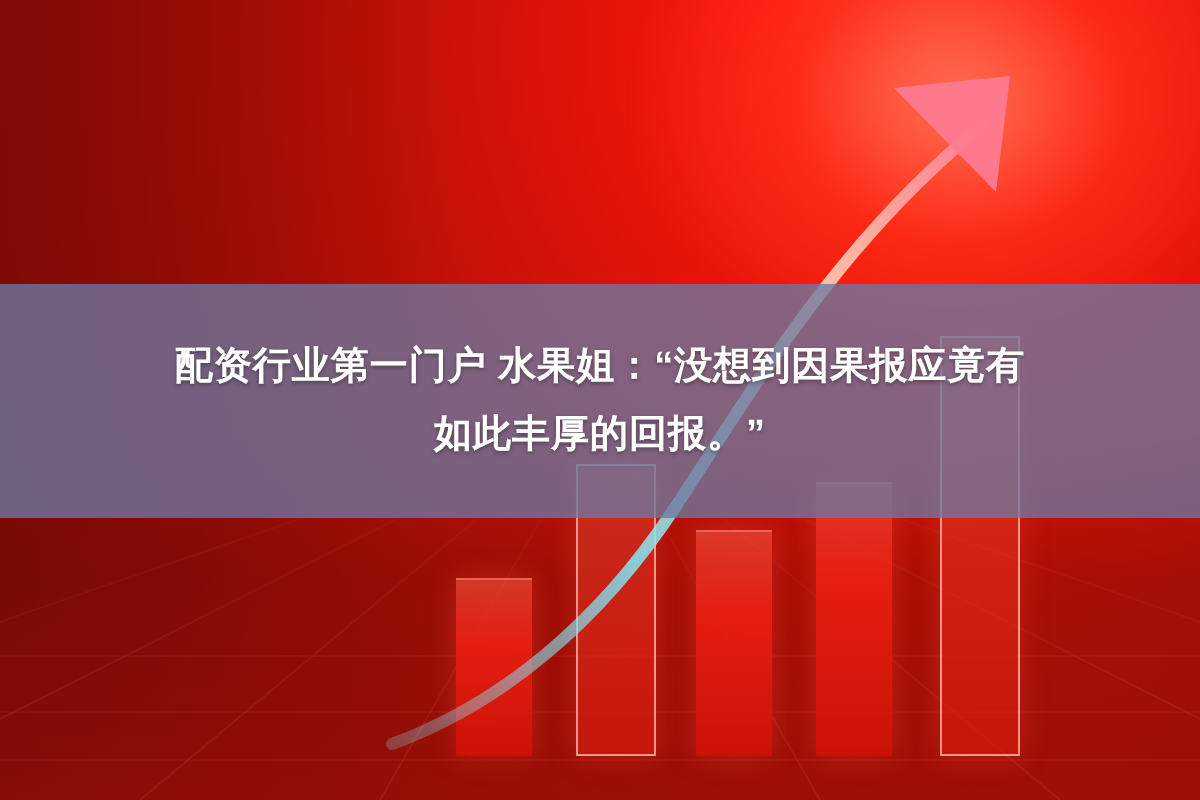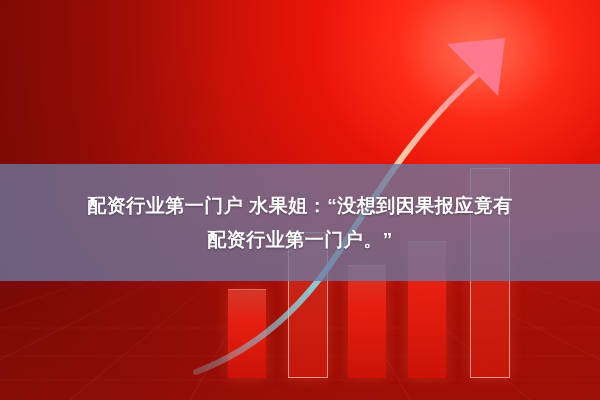--- a/index.html
+++ b/index.html
@@ -90,21 +90,20 @@
     left: 0;
     right: 0;
     top: 142px;
     height: 117px;
     background: rgba(108,120,160,0.78);
     display: flex;
     align-items: center;
     justify-content: center;
     box-sizing: border-box;
     padding: 0 10px;
-    margin-top: 22px;
   }
   .caption-text {
     color: #ffffff;
     font-size: 19px;
     line-height: 34px;
     font-weight: 700;
     text-align: center;
     letter-spacing: 0.5px;
     max-width: 580px;
     text-shadow: 0 1px 2px rgba(0,0,0,0.35);
@@ -171,17 +170,17 @@
       </defs>
       <path d="M 196 372 C 250 352, 300 312, 340 250 C 378 192, 420 120, 492 62" fill="none" stroke="url(#arrowGrad)" stroke-width="6" stroke-linecap="round"></path>
       <path d="M 447 44 L 505 38 L 498 96 Z" fill="#ff7a90" opacity="0.95"></path>
     </svg>
   </div>
 
   <div class="caption-band">
     <div class="caption-text">
       <span class="lead">配资行业第一门户 水果姐：“没想到因果报应竟有</span>
       <br>
-      <span>配资行业第一门户。”</span>
+      <span>如此丰厚的回报。”</span>
     </div>
   </div>
 
 </div>
 
 </body></html>

